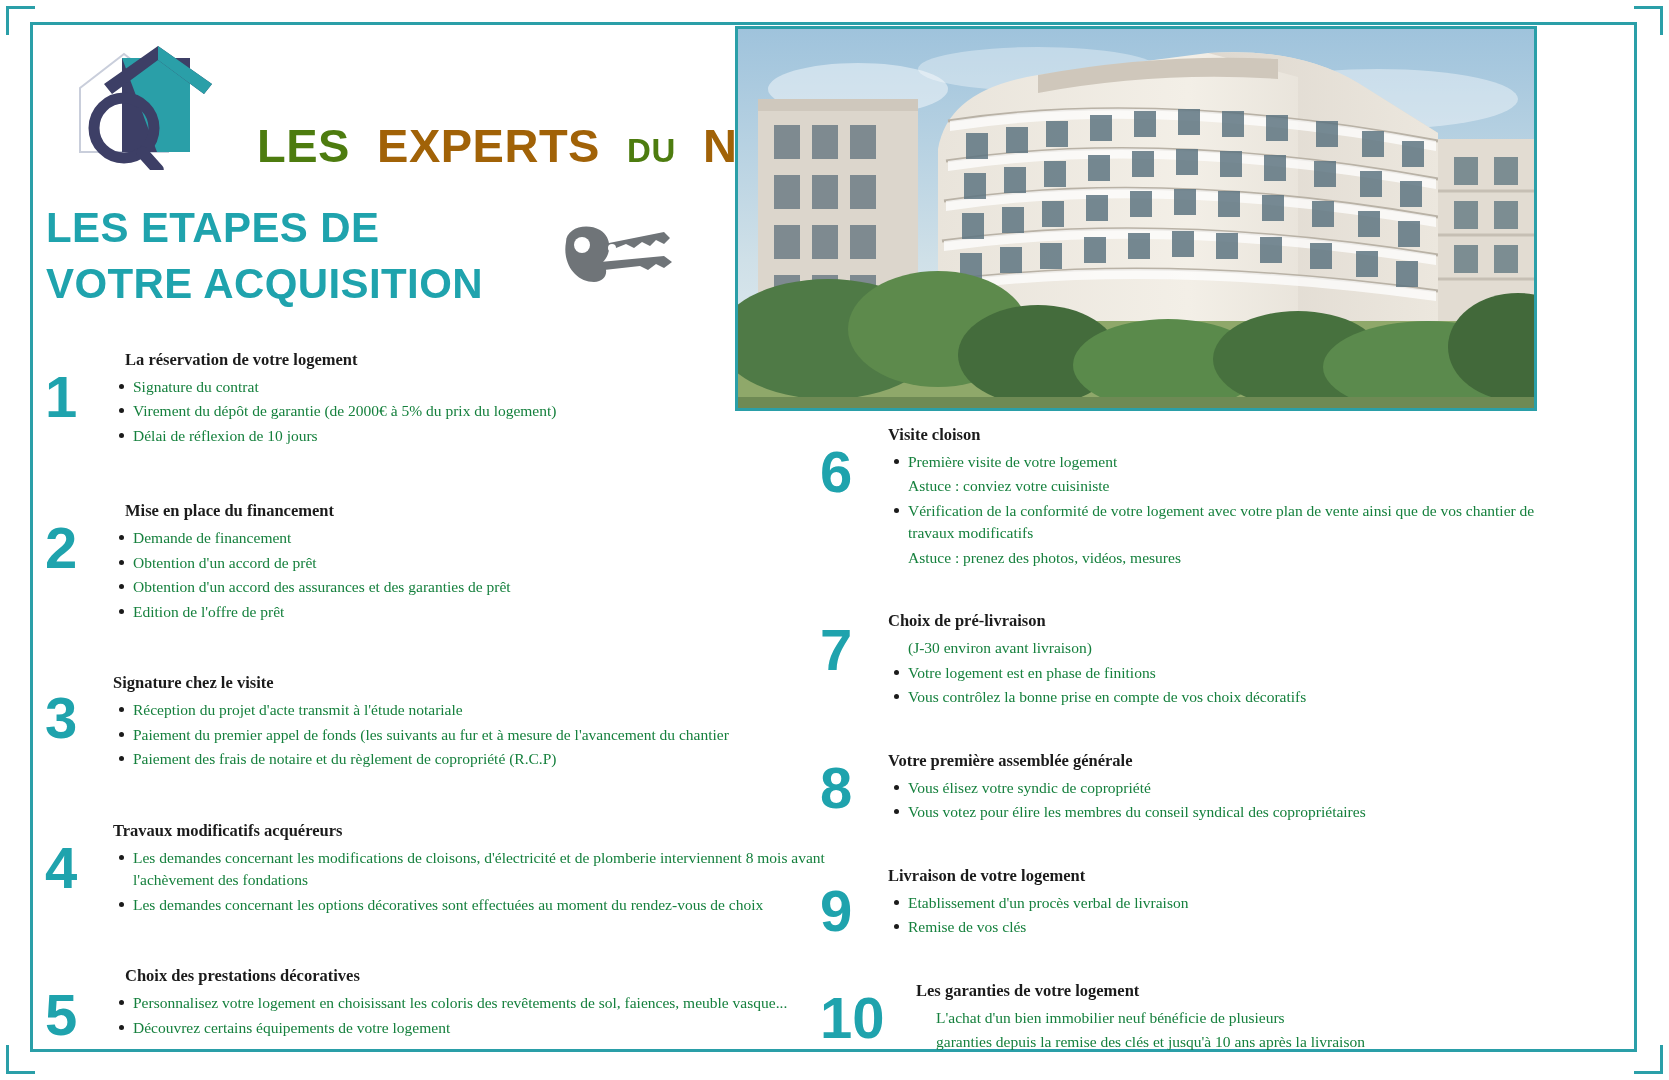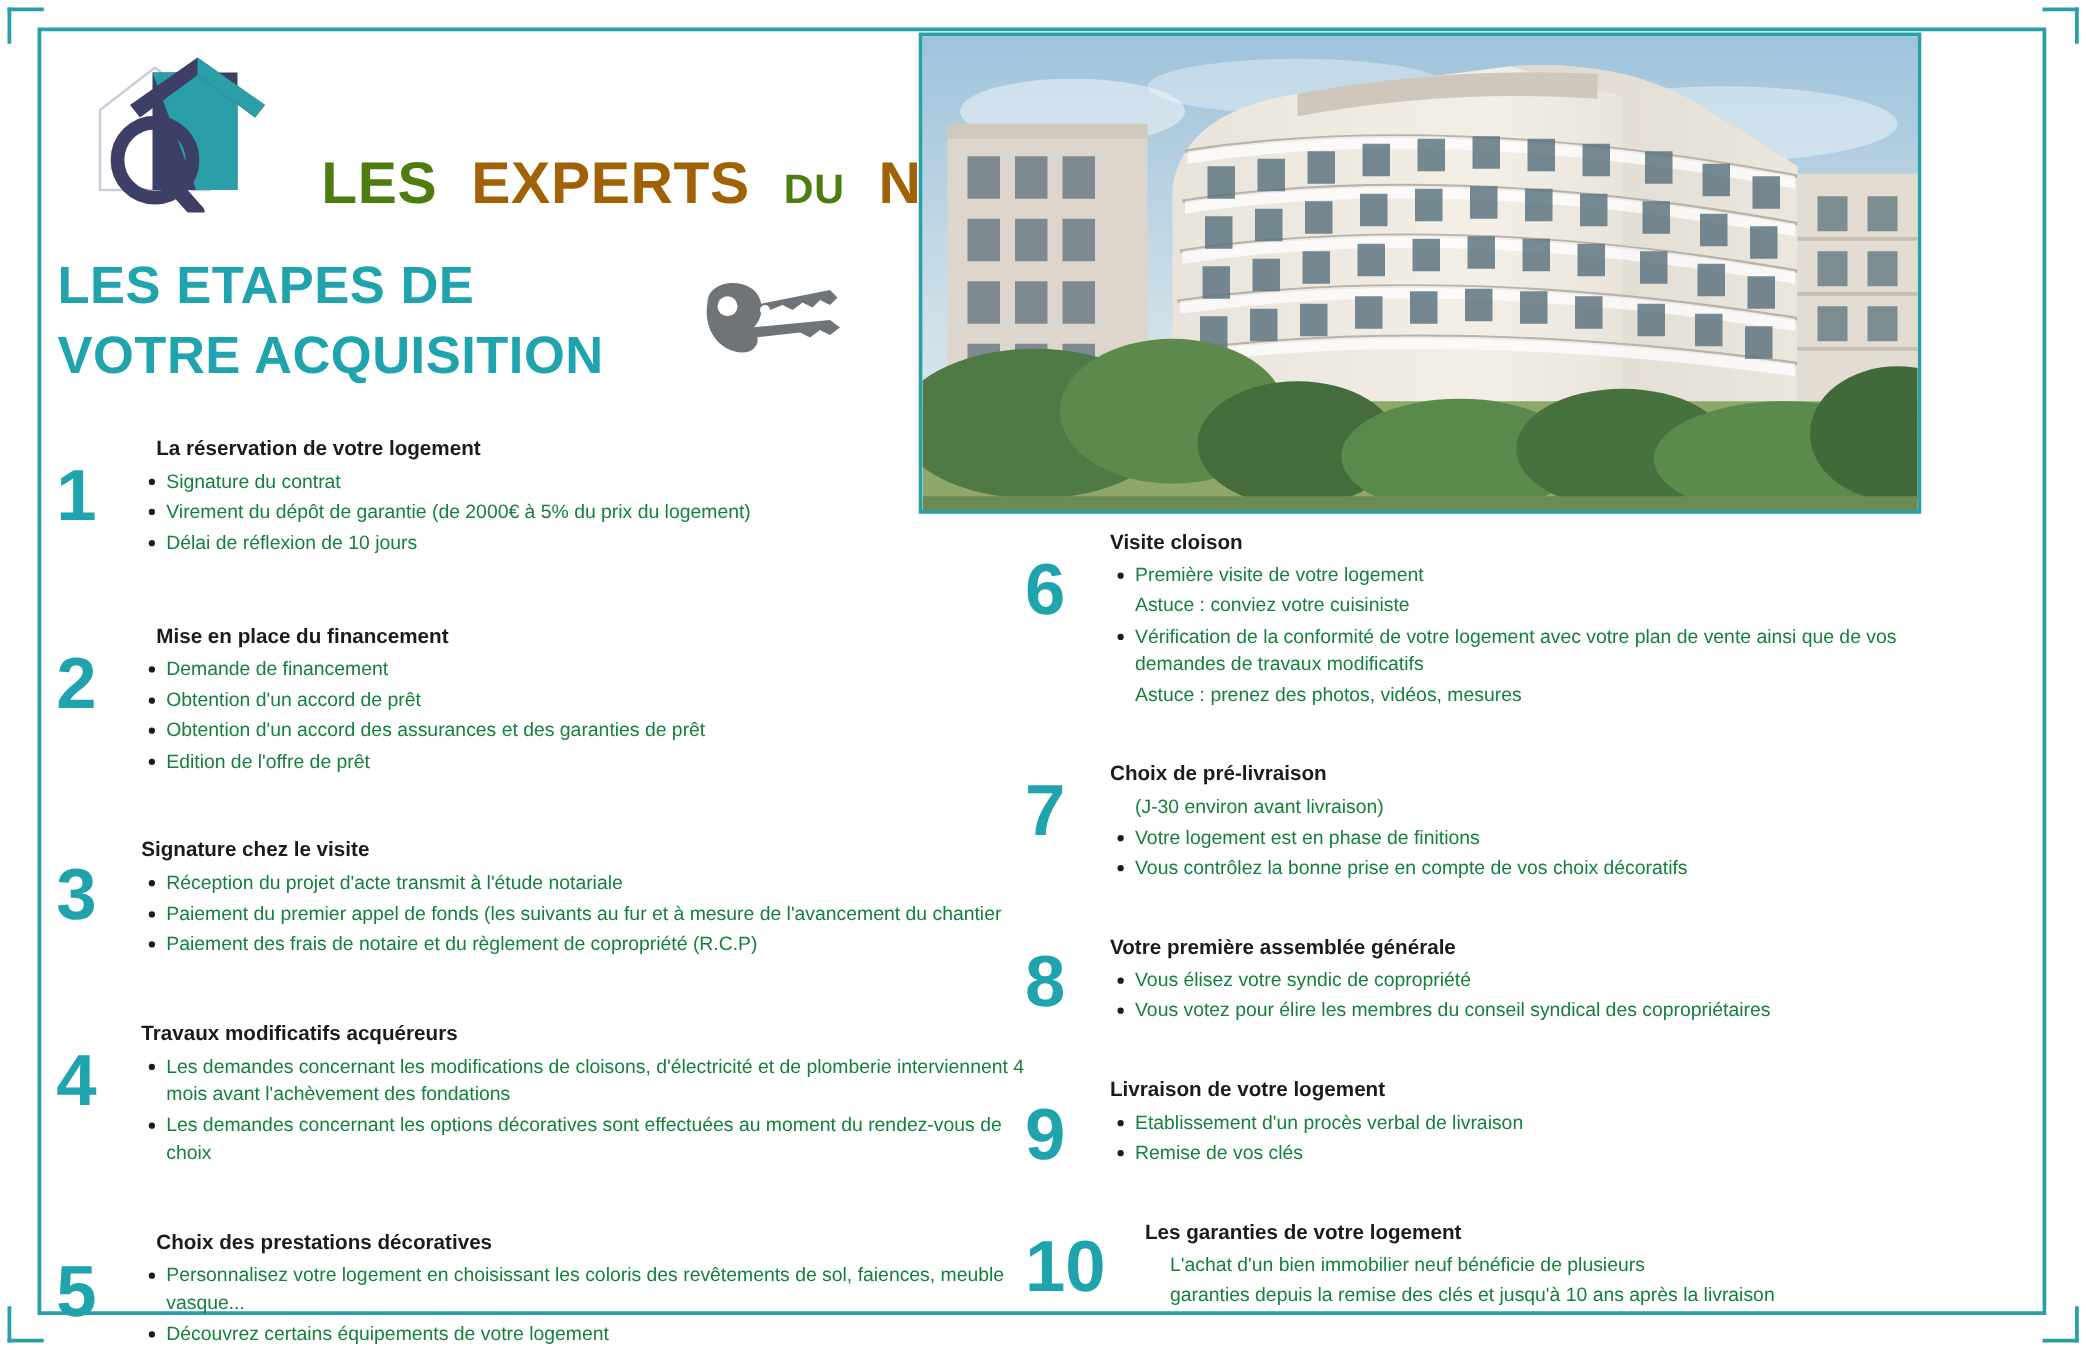--- a/index.html
+++ b/index.html
@@ -128,21 +128,21 @@
     color: #1fa3ad;
     font-size: 58px;
     font-weight: bold;
     line-height: 1;
     min-width: 68px;
     text-align: left;
     padding-top: 14px;
     flex: 0 0 auto;
   }
   .step-num.wide { min-width: 96px; font-size: 58px; }
-  .step-body { flex: 1 1 auto; }
+  .step-body { flex: 1 1 auto; font-family: Liberation Serif, serif; }
   .step-title {
     font-size: 16.5px;
     font-weight: bold;
     margin-bottom: 6px;
     color: #1b1b1b;
   }
   ul.bullets {
     margin: 0;
     padding-left: 20px;
     list-style: none;
@@ -419,21 +419,21 @@
           <li class="bulleted">Paiement des frais de notaire et du règlement de copropriété (R.C.P)</li>
         </ul>
       </div>
     </div>
 
     <div class="step s4">
       <div class="step-num">4</div>
       <div class="step-body">
         <div class="step-title">Travaux modificatifs acquéreurs</div>
         <ul class="bullets">
-          <li class="bulleted">Les demandes concernant les modifications de cloisons, d'électricité et de plomberie interviennent 4 mois avant l'achèvement des fondations</li>
+          <li class="bulleted">Les demandes concernant les modifications de cloisons, d'électricité et de plomberie interviennent 8 mois avant l'achèvement des fondations</li>
           <li class="bulleted">Les demandes concernant les options décoratives sont effectuées au moment du rendez-vous de choix</li>
         </ul>
       </div>
     </div>
 
     <div class="step s5">
       <div class="step-num">5</div>
       <div class="step-body">
         <div class="step-title indent-1">Choix des prestations décoratives</div>
         <ul class="bullets">
@@ -448,21 +448,21 @@
 
   <div class="col-right">
 
     <div class="step r6">
       <div class="step-num">6</div>
       <div class="step-body">
         <div class="step-title">Visite cloison</div>
         <ul class="bullets">
           <li class="bulleted">Première visite de votre logement</li>
           <li class="plain">Astuce : conviez votre cuisiniste</li>
-          <li class="bulleted">Vérification de la conformité de votre logement avec votre plan de vente ainsi que de vos demandes de travaux modificatifs</li>
+          <li class="bulleted">Vérification de la conformité de votre logement avec votre plan de vente ainsi que de vos chantier de travaux modificatifs</li>
           <li class="plain">Astuce : prenez des photos, vidéos, mesures</li>
         </ul>
       </div>
     </div>
 
     <div class="step r7">
       <div class="step-num">7</div>
       <div class="step-body">
         <div class="step-title">Choix de pré-livraison</div>
         <ul class="bullets">

